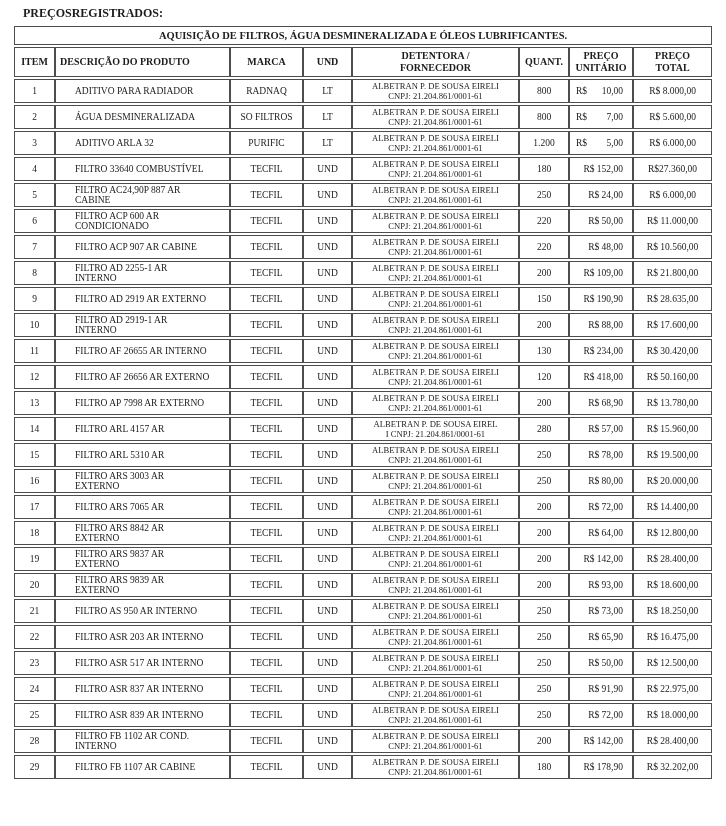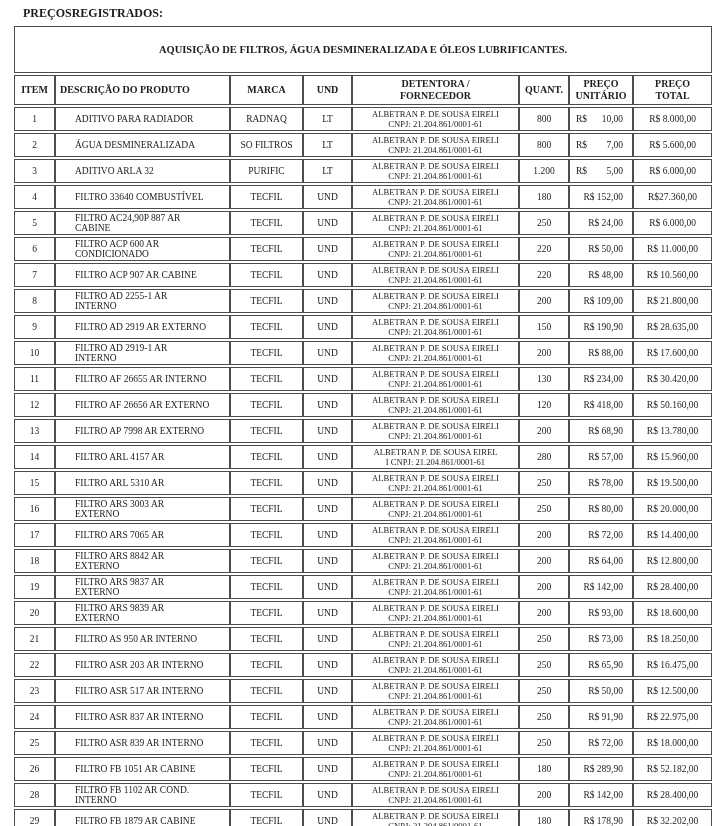--- a/index.html
+++ b/index.html
@@ -17,21 +17,21 @@
   col.c-item { width: 41px; }
   col.c-desc { width: 175px; }
   col.c-marca { width: 73px; }
   col.c-und { width: 49px; }
   col.c-supplier { width: 167px; }
   col.c-quant { width: 50px; }
   col.c-unit { width: 64px; }
   col.c-total { width: 79px; }
   th.band {
     font-weight: bold; font-size: 10.5px; 
-    height: 15px; line-height: 13px; padding: 16px;
+    height: 15px; line-height: 13px; padding: 2px;
   }
   th.colhead {
     font-weight: bold; font-size: 10px; text-align: center;
     white-space: pre-line; line-height: 1.2; height: 30px; padding: 0 1px;
   }
   th.col-desc { text-align: left; padding-left: 4px; margin-left: 38px; }
   tbody td { height: 24px; font-size: 9.5px; }
   td.cell-item { text-align: center; }
   td.cell-desc { padding: 0 19px; white-space: pre-line; line-height: 1.1; }
   td.cell-marca, td.cell-und, td.cell-quant { text-align: center; }
@@ -413,49 +413,36 @@
           <td class="cell-und">UND</td>
           <td class="cell-supplier">
             <div>ALBETRAN P. DE SOUSA EIRELI</div>
             <div>CNPJ:  21.204.861/0001-61</div>
           </td>
           <td class="cell-quant">250</td>
           <td class="cell-unit">R$ 72,00</td>
           <td class="cell-total">R$ 18.000,00</td>
         </tr>
         <tr>
-          <td class="cell-item">26</td>
-          <td class="cell-desc">FILTRO FB 1051 AR CABINE</td>
-          <td class="cell-marca">TECFIL</td>
-          <td class="cell-und">UND</td>
-          <td class="cell-supplier">
-            <div>ALBETRAN P. DE SOUSA EIRELI</div>
-            <div>CNPJ:  21.204.861/0001-61</div>
-          </td>
-          <td class="cell-quant">180</td>
-          <td class="cell-unit">R$ 289,90</td>
-          <td class="cell-total">R$ 52.182,00</td>
-        </tr>
-        <tr>
           <td class="cell-item">28</td>
           <td class="cell-desc">FILTRO FB 1102 AR COND.
 INTERNO</td>
           <td class="cell-marca">TECFIL</td>
           <td class="cell-und">UND</td>
           <td class="cell-supplier">
             <div>ALBETRAN P. DE SOUSA EIRELI</div>
             <div>CNPJ:  21.204.861/0001-61</div>
           </td>
           <td class="cell-quant">200</td>
           <td class="cell-unit">R$ 142,00</td>
           <td class="cell-total">R$ 28.400,00</td>
         </tr>
         <tr>
           <td class="cell-item">29</td>
-          <td class="cell-desc">FILTRO FB 1879 AR CABINE</td>
+          <td class="cell-desc">FILTRO FB 1107 AR CABINE</td>
           <td class="cell-marca">TECFIL</td>
           <td class="cell-und">UND</td>
           <td class="cell-supplier">
             <div>ALBETRAN P. DE SOUSA EIRELI</div>
             <div>CNPJ:  21.204.861/0001-61</div>
           </td>
           <td class="cell-quant">180</td>
           <td class="cell-unit">R$ 178,90</td>
           <td class="cell-total">R$ 32.202,00</td>
         </tr>

